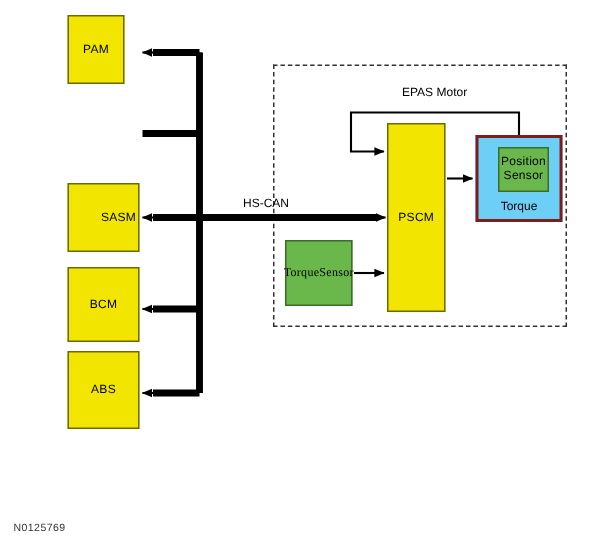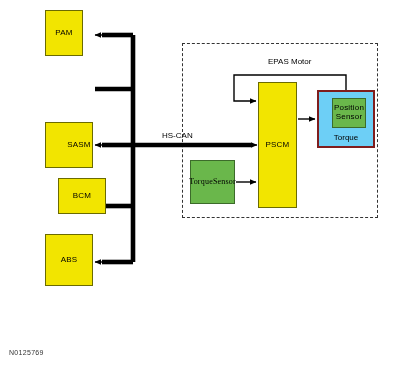--- a/index.html
+++ b/index.html
@@ -77,21 +77,21 @@
 
     <path class="sld" d="M346,95 L346,75 L234,75 L234,101 L256,101" marker-end="url(#ah)"></path>
   </svg>
 
   <div class="node ecu" style="left:45px;top:10px;width:38px;height:46px;">
     <span>PAM</span>
   </div>
   <div class="node ecu" style="left:45px;top:122px;width:48px;height:46px;padding-left:20px;">
     <span>SASM</span>
   </div>
-  <div class="node ecu" style="left:58px;top:178px;width:48px;height:36px;">
+  <div class="node ecu" style="left:45px;top:178px;width:48px;height:50px;">
     <span>BCM</span>
   </div>
   <div class="node ecu" style="left:45px;top:234px;width:48px;height:52px;">
     <span>ABS</span>
   </div>
 
   <div class="node green" style="left:190px;top:160px;width:45px;height:44px;flex-direction:row;font-family:Liberation Serif, serif;">
     <span>Torque</span>
     <span>Sensor</span>
   </div>

